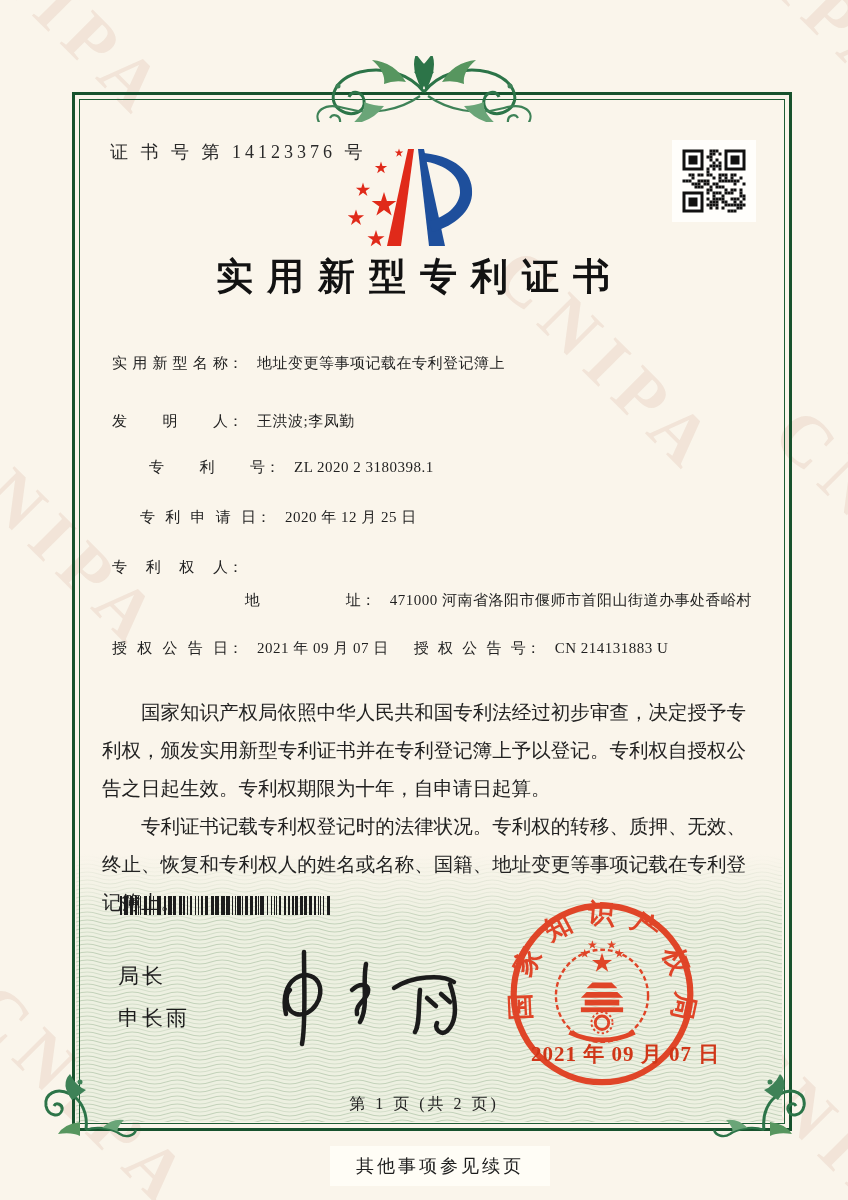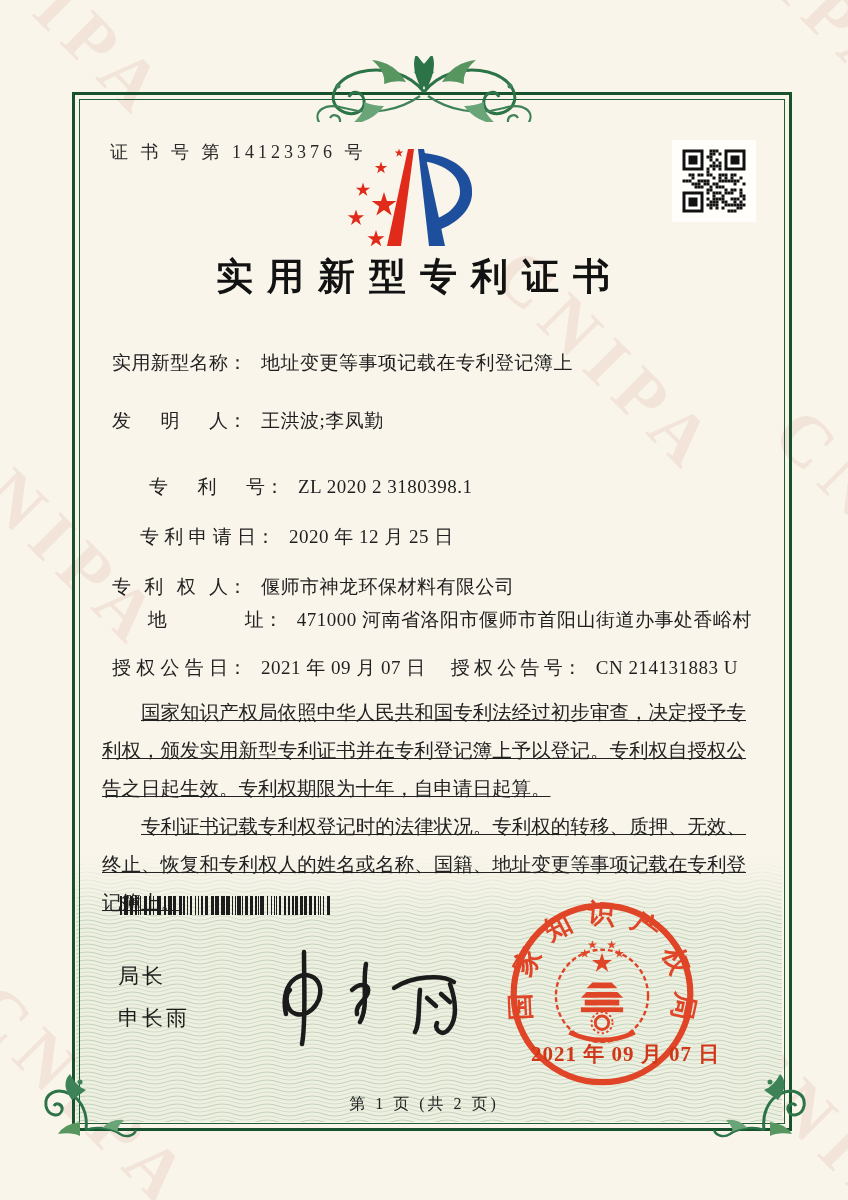--- a/index.html
+++ b/index.html
@@ -28,31 +28,31 @@
 
   
   .cert-no{position:absolute;left:110px;top:140px;font-size:18px;letter-spacing:4px;z-index:3;text-align:right;}
   .logo{position:absolute;left:348px;top:142px;z-index:3;}
   .qr-patch{position:absolute;left:672px;top:140px;width:84px;height:82px;background:#fffefb;z-index:3;
       display:flex;align-items:center;justify-content:center;}
   .doc-title{position:absolute;left:0;top:252px;width:840px;text-align:center;
       font-size:37px;font-weight:bold;letter-spacing:14px;color:#121212;z-index:3;}
 
   
-  .fields{position:absolute;left:112px;top:350px;width:640px;z-index:3;font-size:19px;}
+  .fields{position:absolute;left:112px;top:350px;width:640px;z-index:3;font-size:15px;}
   .frow{display:flex;align-items:baseline;line-height:26px;}
   .flabel{display:inline-block;width:116px;text-align:justify;text-align-last:justify;color:#222;}
   .fcolon{margin-right:14px;color:#222;}
   .fval{color:#1f1f1f;letter-spacing:0.5px;}
   .grant-group2{margin-left:25px;display:flex;align-items:baseline;}
   .grant-group2 .flabel{width:112px;}
 
   
   .body-text{position:absolute;left:102px;top:694px;width:644px;z-index:3;
-      font-size:19.5px;line-height:38px;text-align:justify;color:#222;text-decoration:underline;}
+      font-size:19.5px;line-height:38px;text-align:justify;color:#222;}
   .body-text p{margin:0;text-indent:2em;}
 
   
   .barcode{position:absolute;left:120px;top:896px;z-index:3;}
 
   
   .signer{position:absolute;left:118px;top:962px;z-index:3;
       font-family:"Liberation Sans","DejaVu Sans",sans-serif;font-size:21px;color:#1c1c1c;}
   .signer div{margin-bottom:14px;letter-spacing:3px;}
   .signature{position:absolute;left:252px;top:938px;z-index:4;}
@@ -289,39 +289,38 @@
   </div>
 
   <div class="doc-title">实用新型专利证书</div>
 
   <div class="fields">
     <div class="frow" style="margin-bottom:32px;">
       <span class="flabel">实用新型名称</span>
         <span class="fcolon">：</span>
       <span class="fval">地址变更等事项记载在专利登记簿上</span>
     </div>
-    <div class="frow" style="margin-bottom:40px;">
+    <div class="frow" style="margin-bottom:20px;">
       <span class="flabel">发明人</span>
         <span class="fcolon">：</span>
       <span class="fval">王洪波;李凤勤</span>
     </div>
     <div class="frow" style="margin-bottom:24px;margin-left:37px;">
       <span class="flabel">专利号</span>
         <span class="fcolon">：</span>
       <span class="fval">ZL 2020 2 3180398.1</span>
     </div>
     <div class="frow" style="margin-bottom:24px;margin-left:28px;">
       <span class="flabel">专利申请日</span>
         <span class="fcolon">：</span>
       <span class="fval">2020 年 12 月 25 日</span>
     </div>
     <div class="frow" style="margin-bottom:7px;">
       <span class="flabel">专利权人</span>
         <span class="fcolon">：</span>
-      <span class="fval">偃师市神龙环保材料有限公司</span>
     </div>
     <div class="frow" style="margin-bottom:22px;justify-content:flex-end;">
       <span class="flabel">地址</span>
         <span class="fcolon">：</span>
       <span class="fval">471000 河南省洛阳市偃师市首阳山街道办事处香峪村</span>
     </div>
     <div class="frow">
       <span class="flabel">授权公告日</span>
         <span class="fcolon">：</span>
       <span class="fval">2021 年 09 月 07 日</span>
@@ -429,14 +428,15 @@
       <rect x="82" y="108" width="36" height="6"></rect>
       <rect x="78" y="116" width="44" height="5"></rect>
       <circle cx="100" cy="132" r="7" fill="none" stroke="#e0391b" stroke-width="3"></circle>
       <circle cx="100" cy="132" r="11" fill="none" stroke="#e0391b" stroke-width="2" stroke-dasharray="2.5 2.5"></circle>
       <path d="M66,142 Q100,158 134,142" fill="none" stroke="#e0391b" stroke-width="5"></path>
     </g>
   </svg>
   <div class="seal-date">2021 年 09 月 07 日</div>
 
   <div class="page-no">第 1 页 (共 2 页)</div>
+  <div class="cont-note">其他事项参见续页</div>
 
 </div>
 
 </body></html>

